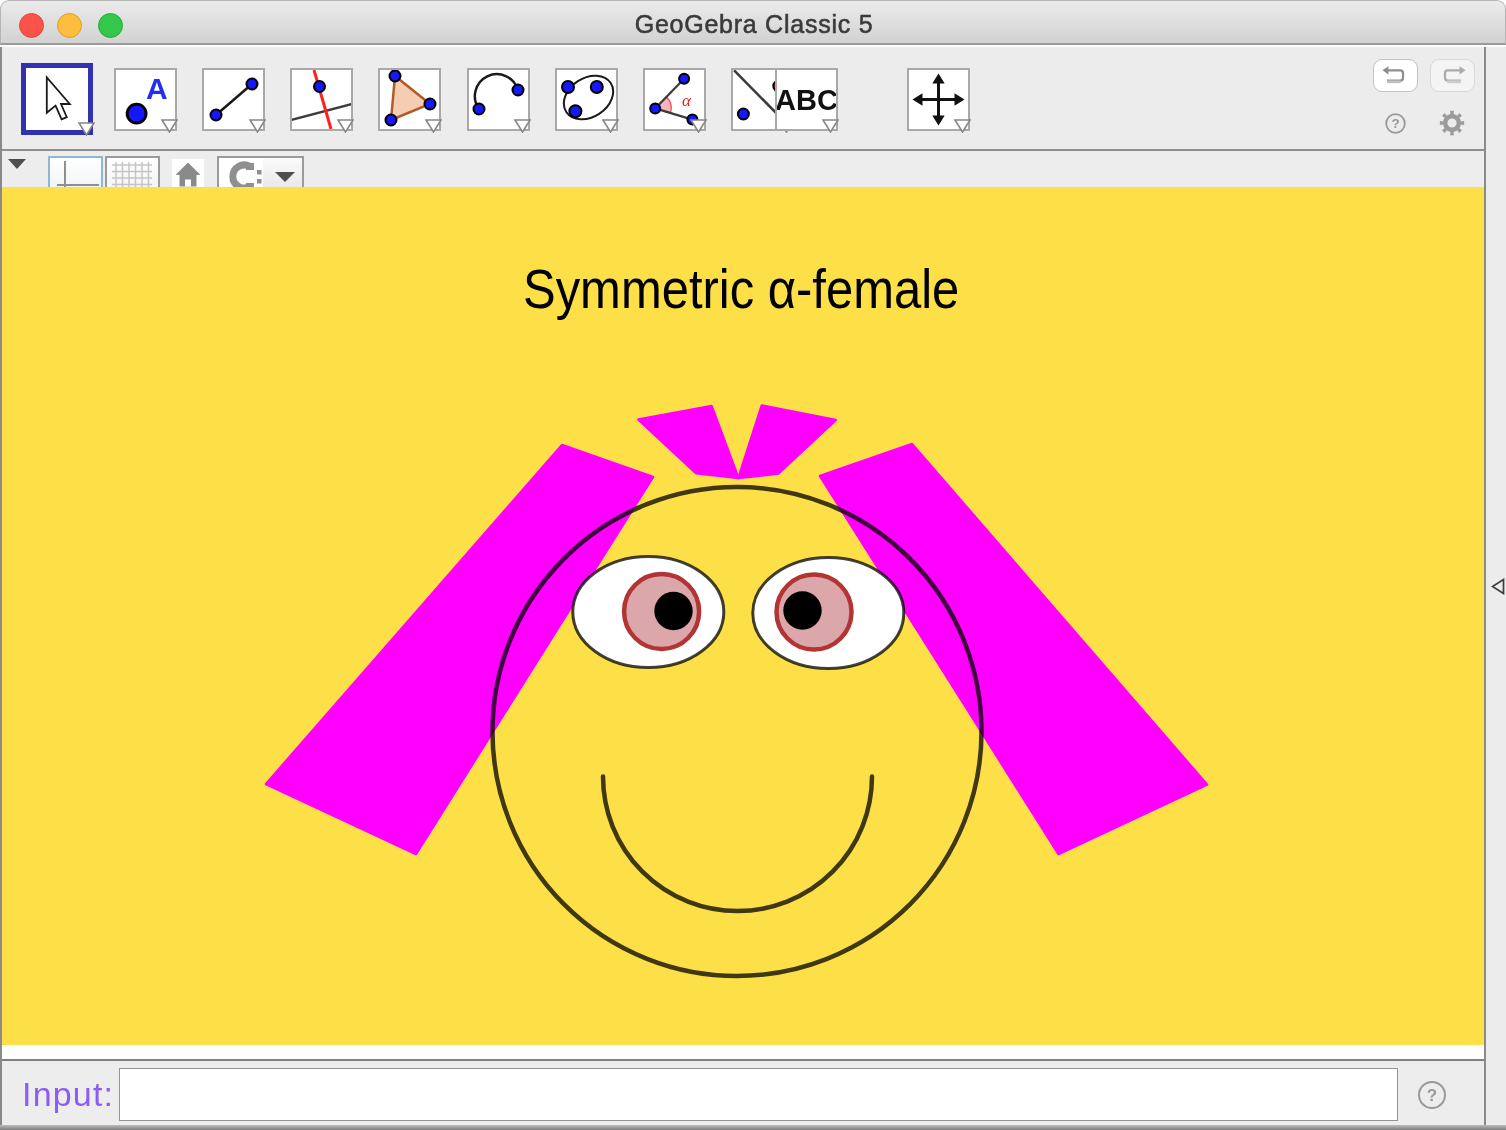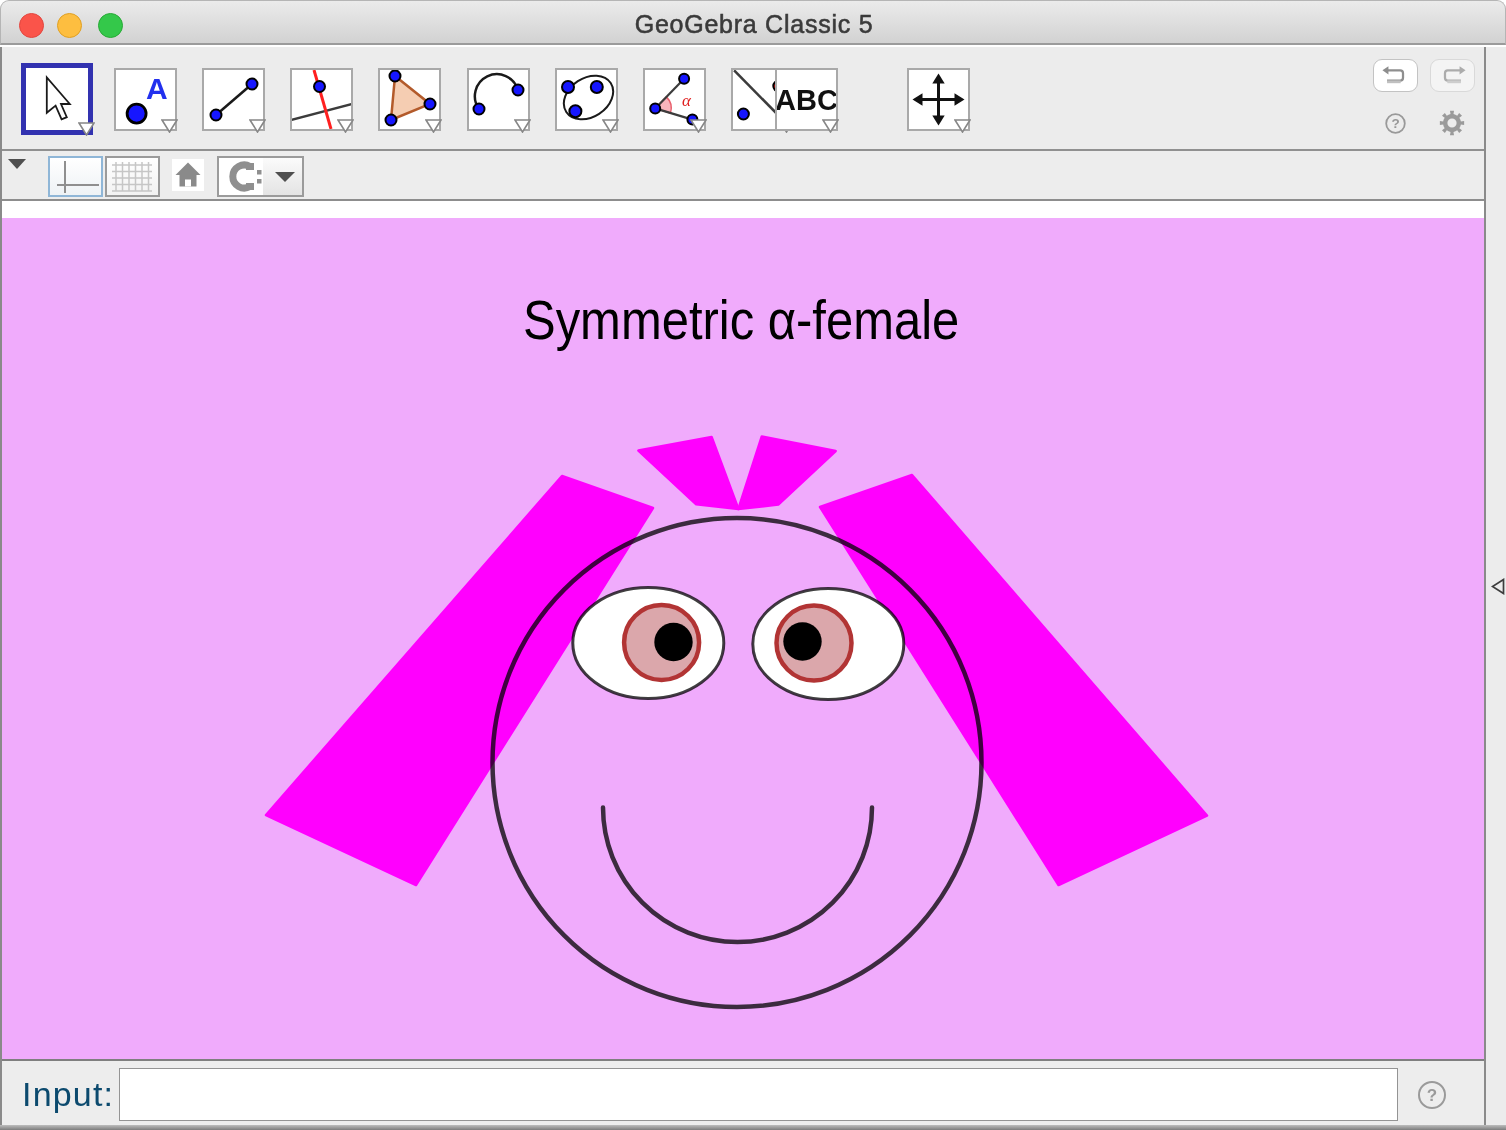--- a/index.html
+++ b/index.html
@@ -27,27 +27,27 @@
   .dd{position:absolute;right:-3px;bottom:-4px;}
   
   .ur{position:absolute;top:12px;width:45px;height:33px;border-radius:9px;box-sizing:border-box;}
   #undo{left:1373px;background:#fff;border:1px solid #c3c3c3;}
   #redo{left:1430px;background:#f4f4f4;border:1px solid #d9d9d9;}
   
   #stylebar{left:0;top:151px;width:1484px;height:48px;background:#ededed;
     border-bottom:2px solid #8d8d8d;}
   .sb{position:absolute;box-sizing:border-box;}
   
-  #canvas{left:0;top:218px;width:1484px;height:858px;background:#f0abfc;}
+  #canvas{left:0;top:187px;width:1484px;height:858px;background:#fde047;}
   #gtitle{position:absolute;left:523px;top:75px;font-size:55px;line-height:1;color:#000;
           white-space:nowrap;transform:scaleX(0.89);transform-origin:left top;}
   
   #inputbar{left:0;top:1059px;width:1484px;height:66px;background:#ededed;
     border-top:2px solid #7f7f7f;box-sizing:border-box;}
-  #inputlabel{position:absolute;left:22px;top:16px;font-size:34px;color:#0c4a6e;line-height:1;letter-spacing:1.2px;}
+  #inputlabel{position:absolute;left:22px;top:16px;font-size:34px;color:#8b5cf6;line-height:1;letter-spacing:1.2px;}
   #inputfield{position:absolute;left:119px;top:7px;width:1279px;height:53px;
     background:#fff;border:1px solid #949494;box-sizing:border-box;}
   
   #rightstrip{left:1484px;top:47px;width:22px;height:1078px;background:#ececec;
     border-left:2px solid #8a8a8a;box-sizing:border-box;}
   #bottomstrip{left:0;top:1125px;width:1506px;height:5px;
     background:linear-gradient(#bdbdbd,#7d7d7d);}
 </style>
 </head>
 <body>

